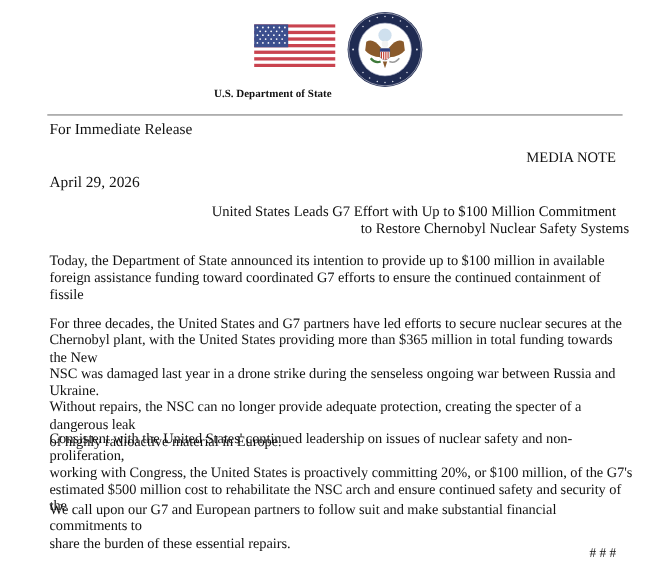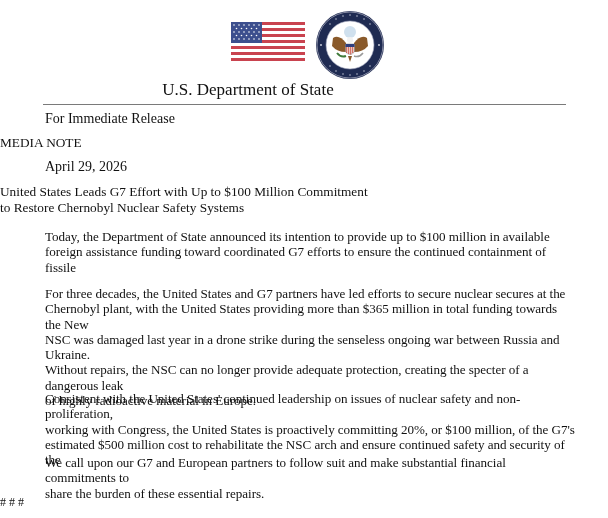--- a/index.html
+++ b/index.html
@@ -3,24 +3,24 @@
   <meta charset="utf-8">
   <style>
     html, body { margin: 0; padding: 0; background: #ffffff; }
     body {
       width: 608px; height: 518px; position: relative; overflow: hidden;
       font-family: "Liberation Serif", "DejaVu Serif", serif;
       color: #111111;
     }
     .flag { position: absolute; left: 231px; top: 22px; width: 74px; height: 39px; }
     .seal { position: absolute; left: 315px; top: 10px; width: 70px; height: 70px; }
-    .dept { position: absolute; left: 0; width: 496px; top: 80px; text-align: center; font-size: 17px; }
+    .dept { position: absolute; left: 0; width: 496px; top: 80px; text-align: center; font-size: 10px; font-weight: bold; }
     .rule { position: absolute; left: 43px; width: 523px; top: 104px; height: 0; border-top: 1.2px solid #7a7a7a; }
     .txt { position: absolute; left: 45px; font-size: 14px; line-height: 15.2px; }
-    .center { position: absolute; left: 0; width: 560px; text-align: left; font-size: 13.3px; line-height: 15.2px; }
+    .center { position: absolute; left: 0; width: 560px; text-align: right; font-size: 13.3px; line-height: 15.2px; }
     .para { position: absolute; left: 45px; width: 530px; font-size: 13.1px; line-height: 15.3px; letter-spacing: -0.05px; }
   </style>
 </head>
 <body>
 
 <div class="flag">
   <svg width="74" height="39" viewBox="0 0 74 39">
     <rect x="0" y="0" width="74" height="39" fill="#ffffff"></rect>
     <rect x="0" y="0" width="74" height="3" fill="#c9434f"></rect>
     <rect x="0" y="6" width="74" height="3" fill="#c9434f"></rect>
@@ -115,21 +115,21 @@
 
 <div class="rule"></div>
 
 <div class="txt" style="top:111px;">For Immediate Release</div>
 
 <div class="center" style="top:135px;">MEDIA NOTE</div>
 
 <div class="txt" style="top:159px;">April 29, 2026</div>
 
 <div class="center" style="top:184px;">United States Leads G7 Effort with Up to $100 Million Commitment</div>
-<div class="center" style="top:200px;">to Restore Chernobyl Nuclear Safety Systems</div>
+<div class="center" style="top:200px;padding-left:12px;">to Restore Chernobyl Nuclear Safety Systems</div>
 
 <div class="para" style="top:229px;">
   <div>Today, the Department of State announced its intention to provide up to $100 million in available</div>
   <div>foreign assistance funding toward coordinated G7 efforts to ensure the continued containment of fissile</div>
 </div>
 
 <div class="para" style="top:286px;">
   <div>For three decades, the United States and G7 partners have led efforts to secure nuclear secures at the</div>
   <div>Chernobyl plant, with the United States providing more than $365 million in total funding towards the New</div>
   <div>NSC was damaged last year in a drone strike during the senseless ongoing war between Russia and Ukraine.</div>

